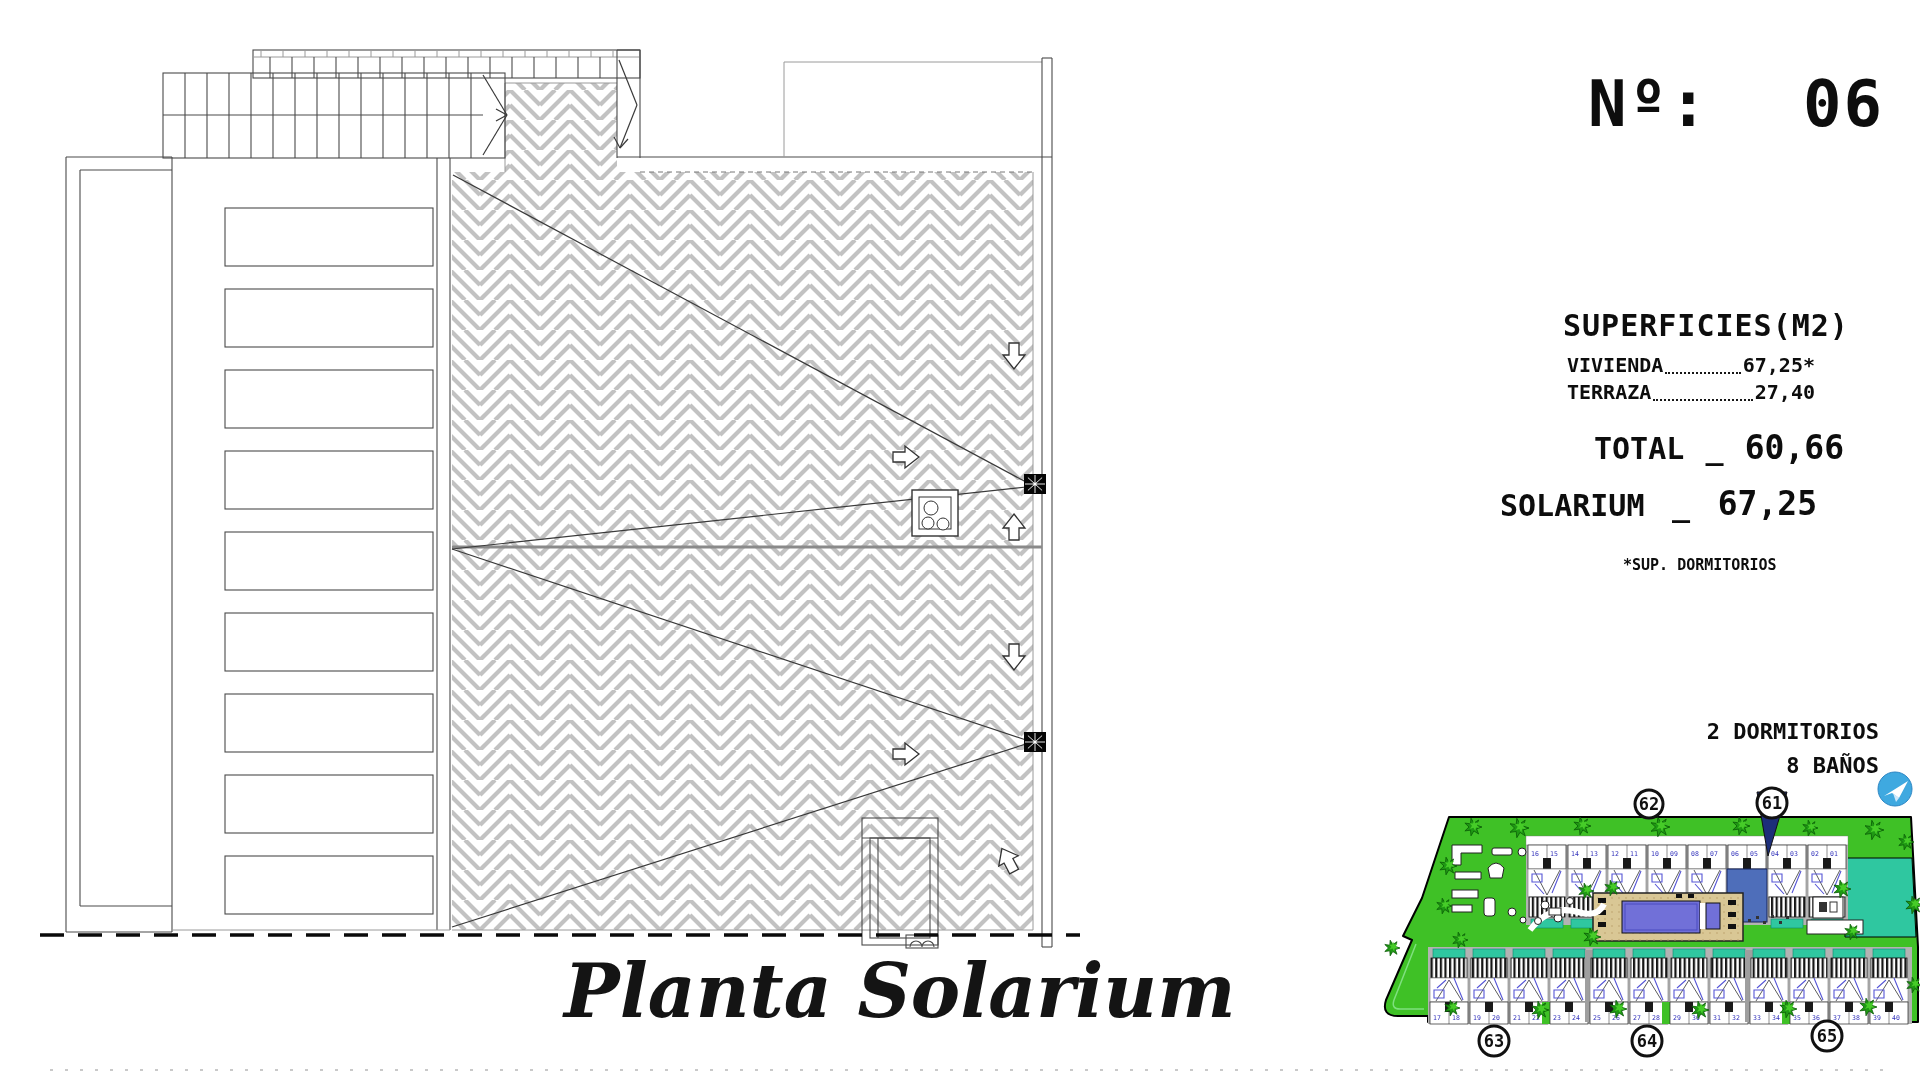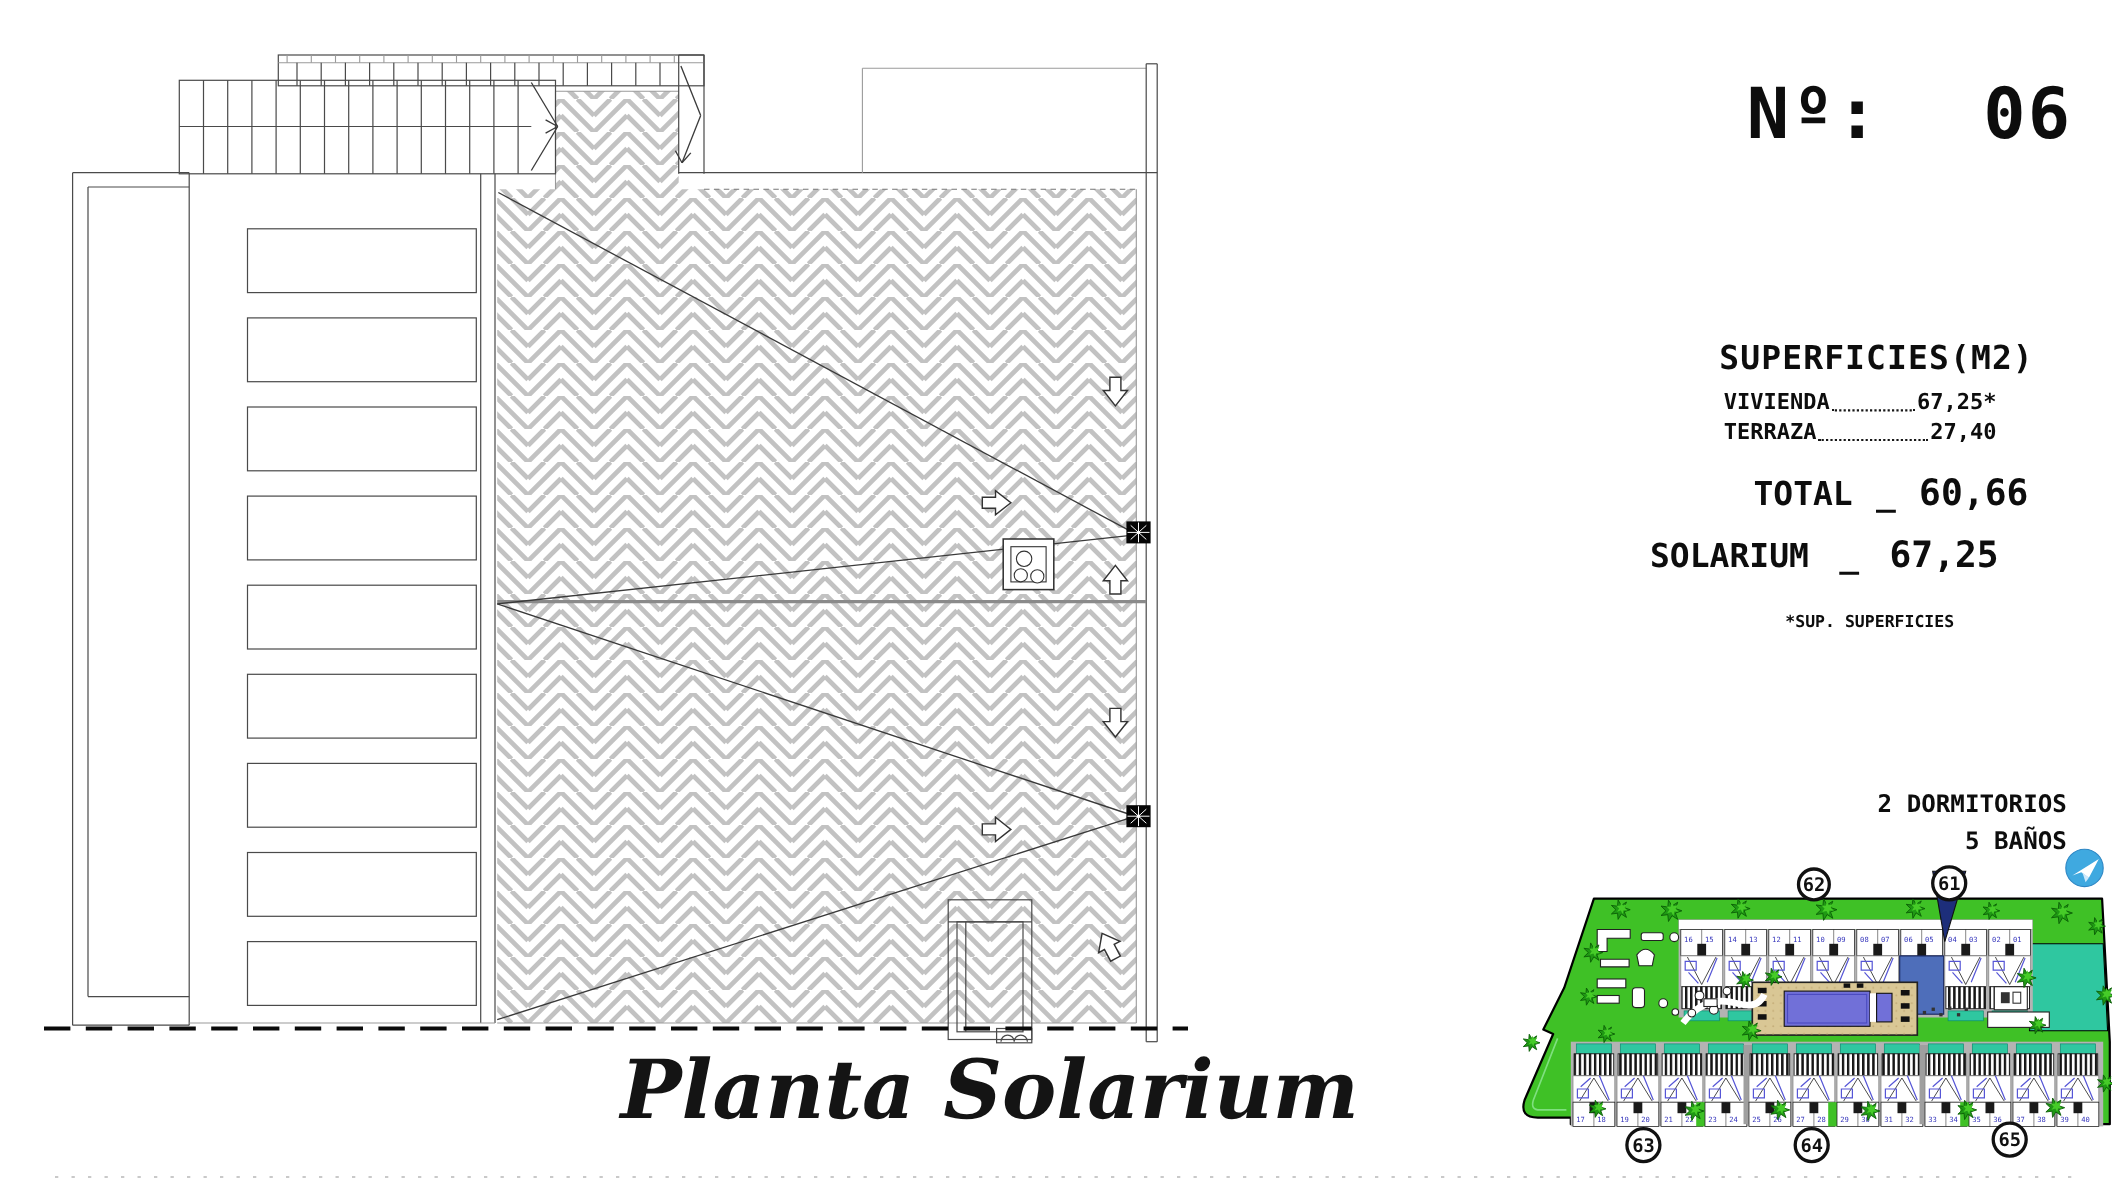--- a/index.html
+++ b/index.html
@@ -648,21 +648,21 @@
     <span>_</span>
     <span class="val">60,66</span>
   </div>
 
   <div class="abs big-row solarium-row">
     <span>SOLARIUM</span>
     <span>_</span>
     <span class="val">67,25</span>
   </div>
 
-  <div class="abs footnote">*SUP. SUPERFICIES</div>
+  <div class="abs footnote">*SUP. DORMITORIOS</div>
 
   <div class="abs features">
     <div>2 DORMITORIOS</div>
-    <div>5 BAÑOS</div>
+    <div>8 BAÑOS</div>
   </div>
 
   <div class="abs caption">Planta Solarium</div>
 </div>
 
 </body></html>

